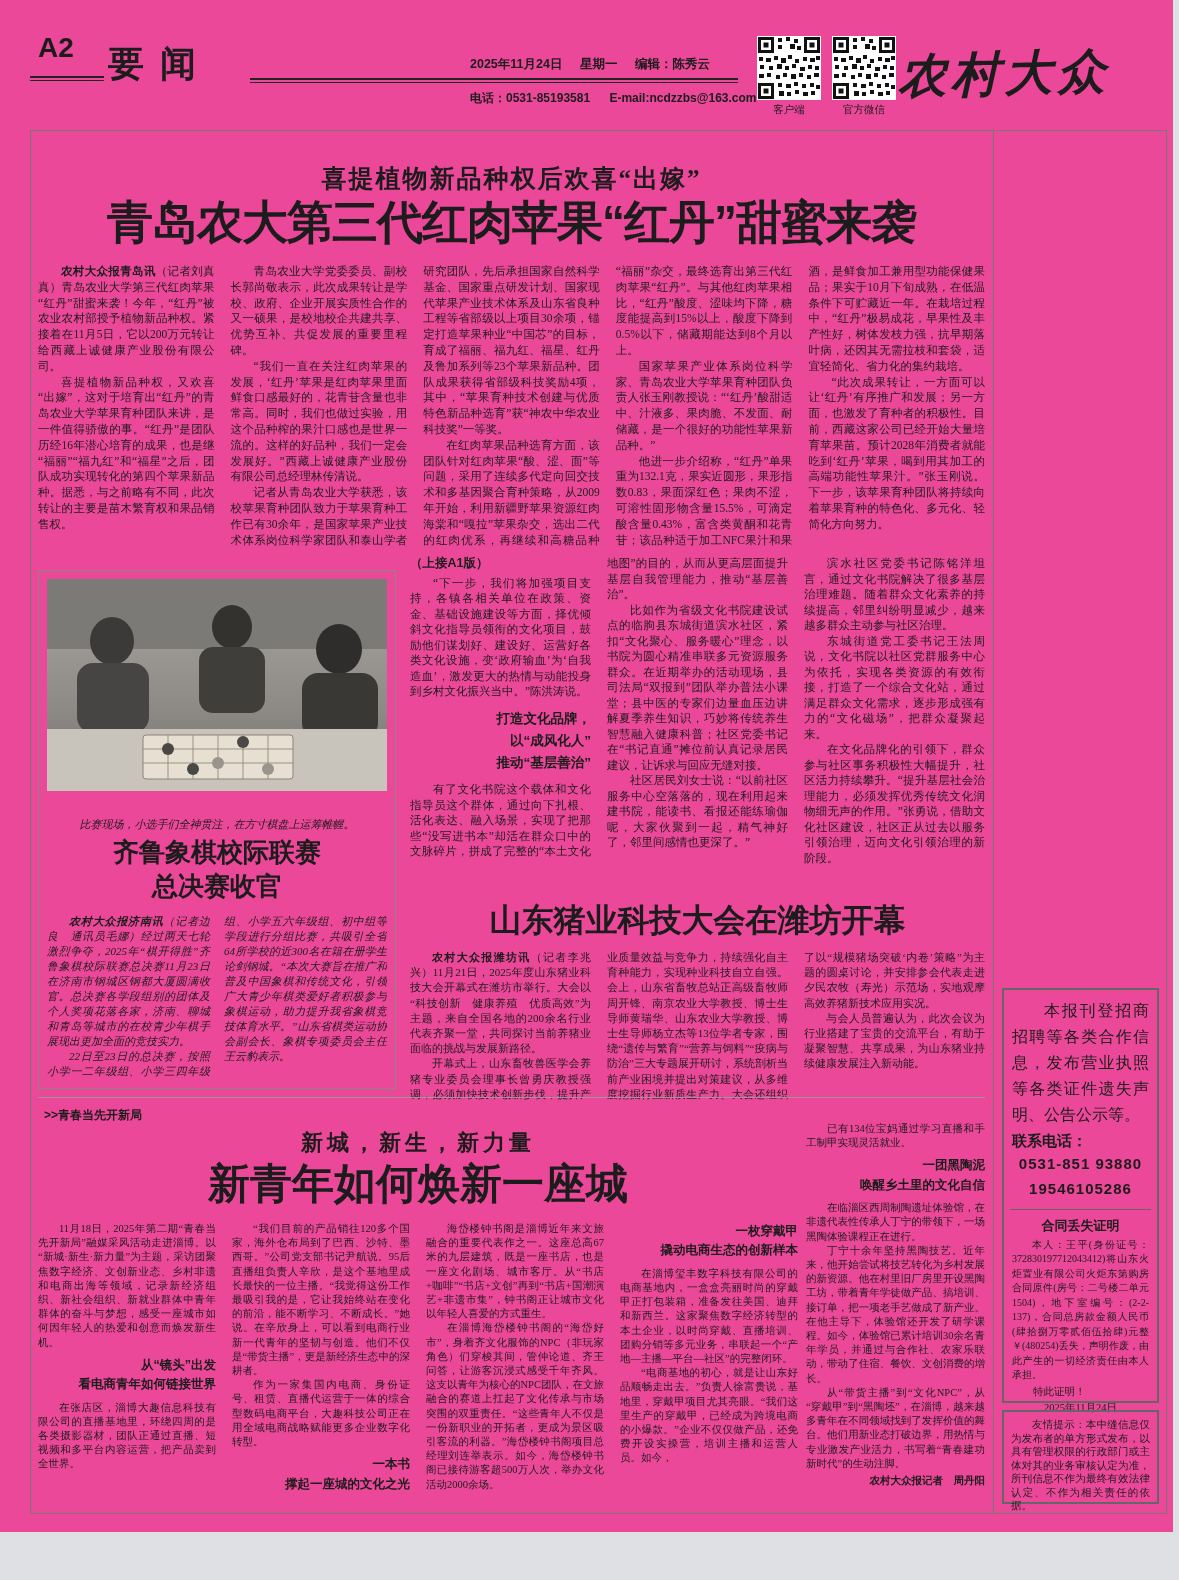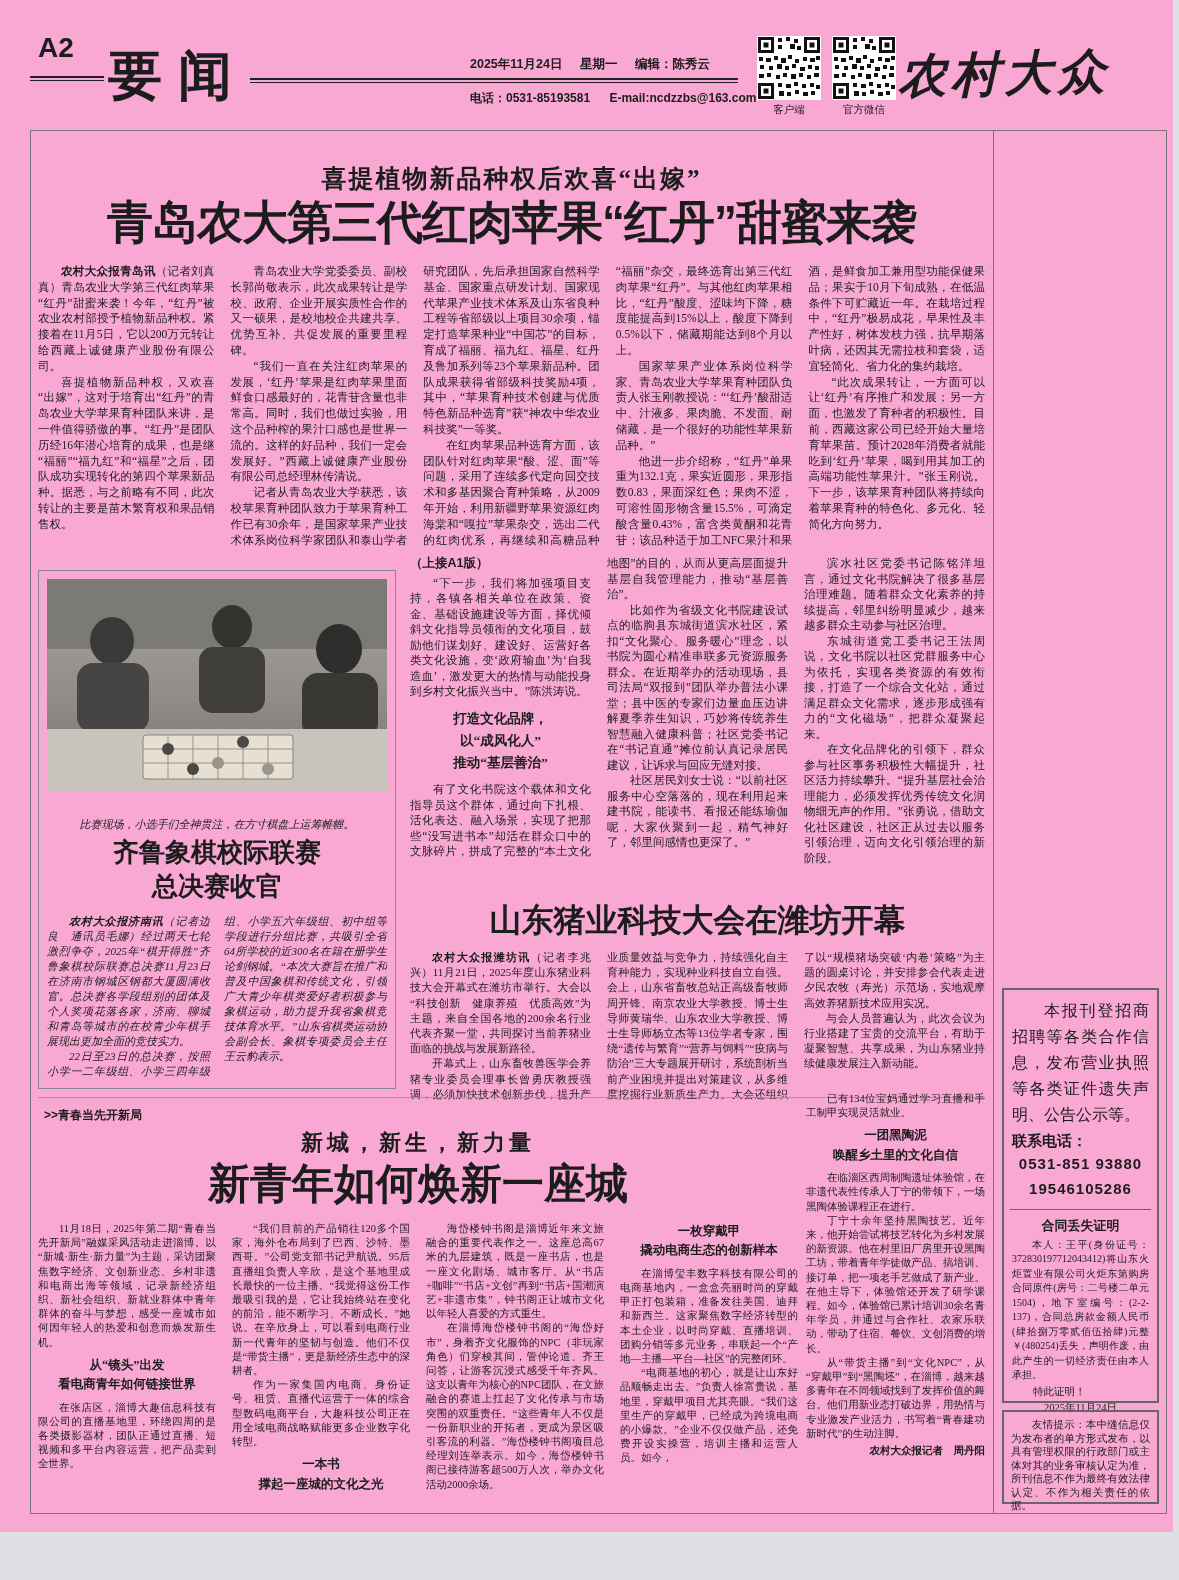--- a/index.html
+++ b/index.html
@@ -1,44 +1,44 @@
 <!DOCTYPE html>
 <html lang="zh"><head>
 <meta charset="utf-8">
 <style>
   :root{ --ink:#1c1c1c; --rule:#777; }
   *{box-sizing:border-box; margin:0; padding:0;}
   html,body{width:1179px; height:1580px;}
   body{background:#dfe0e3; font-family:"Liberation Serif","DejaVu Serif",serif; color:var(--ink);}
-  .page{position:absolute; left:0; top:0; width:1173px; height:1532px; background:#f9a8d4; overflow:hidden;}
+  .page{position:absolute; left:0; top:0; width:1173px; height:1532px; background:#ec4899; overflow:hidden;}
 
   
   .a2{position:absolute; left:38px; top:32px; font-family:"Liberation Sans","DejaVu Sans",sans-serif; font-weight:bold; font-size:28px;}
   .a2rule{position:absolute; left:30px; top:76px; width:74px; height:5px; border-top:2px solid #222; border-bottom:1px solid #222;}
-  .sect{position:absolute; left:108px; top:40px; font-family:"Liberation Sans","DejaVu Sans",sans-serif; font-weight:bold; font-size:54px; letter-spacing:16px; white-space:nowrap;}
+  .sect{position:absolute; left:108px; top:40px; font-family:"Liberation Sans","DejaVu Sans",sans-serif; font-weight:bold; font-size:36px; letter-spacing:16px; white-space:nowrap;}
   .longrule{position:absolute; left:250px; top:78px; width:488px; height:5px; border-top:2px solid #222; border-bottom:1px solid #222;}
   .info1{position:absolute; left:470px; top:56px; width:280px; font-size:12.5px; font-weight:bold; font-family:"Liberation Sans","DejaVu Sans",sans-serif; white-space:nowrap;}
   .info1 span{margin-right:14px;}
   .info2{position:absolute; left:470px; top:90px; width:300px; font-size:12px; font-weight:bold; font-family:"Liberation Sans","DejaVu Sans",sans-serif; white-space:nowrap;}
   .info2 span{margin-right:16px;}
   .qr{position:absolute; width:64px; height:64px;}
   .qr1{left:757px; top:36px;} .qr2{left:832px; top:36px;}
   .qrlab{position:absolute; top:103px; width:64px; text-align:center; font-size:10.5px;}
   .qrlab1{left:757px;} .qrlab2{left:832px;}
   .masthead{position:absolute; left:898px; top:42px; font-size:48px; font-weight:bold; font-style:italic; letter-spacing:5px; transform:rotate(-1.5deg); white-space:nowrap;}
 
   
   .frame{position:absolute; left:30px; top:130px; width:1137px; height:1384px; border:1px solid var(--rule);}
   .vline{position:absolute; left:993px; top:130px; width:0; height:1384px; border-left:1px solid var(--rule);}
 
   
   p.t{ text-align:justify; text-indent:2em; }
   .lead{font-weight:bold;}
   .cols{column-fill:balance; overflow:hidden;}
-  .subhead{font-family:Liberation Serif, serif; font-weight:bold; text-align:center; text-indent:0;}
+  .subhead{font-family:Liberation Sans, sans-serif; font-weight:bold; text-align:right; text-indent:0;}
 
   
   .apple-kicker{position:absolute; left:38px; top:162px; width:947px; text-align:center; font-size:25px; font-weight:600; letter-spacing:2px;}
   .apple-head{position:absolute; left:38px; top:192px; width:947px; text-align:center; font-family:"Liberation Sans","DejaVu Sans",sans-serif; font-weight:900; font-size:46px; letter-spacing:-1px; white-space:nowrap;}
   .apple-body{position:absolute; left:38px; top:264px; width:947px; height:300px; columns:5; column-gap:16px; font-size:11.5px; line-height:15.8px;}
 
   
   .chessbox{position:absolute; left:38px; top:570px; width:358px; height:519px; border:1px solid #888; padding:8px;}
   .chess-caption{margin-top:22px; text-align:center; font-style:italic; font-size:11px;}
   .chess-head{margin-top:4px; text-align:center; font-weight:bold; font-size:26px; line-height:1.3;}
@@ -53,21 +53,21 @@
   .pig-head{position:absolute; left:410px; top:899px; width:575px; text-align:center; font-weight:bold; font-size:32px; white-space:nowrap;}
   .pig-body{position:absolute; left:410px; top:950px; width:575px; height:170px; columns:3; column-gap:16px; font-size:11px; line-height:15.2px;}
 
   
   .youth-div{position:absolute; left:38px; top:1097px; width:947px; border-top:1px solid #999;}
   .youth-tag{position:absolute; left:44px; top:1107px; font-family:"Liberation Sans","DejaVu Sans",sans-serif; font-weight:bold; font-size:12px;}
   .youth-kicker{position:absolute; left:38px; top:1128px; width:760px; text-align:center; font-size:22px; font-weight:600; letter-spacing:4px;}
   .youth-head{position:absolute; left:38px; top:1156px; width:760px; text-align:center; font-family:"Liberation Sans","DejaVu Sans",sans-serif; font-weight:900; font-size:42px; white-space:nowrap;}
   .youth-main{position:absolute; left:38px; top:1222px; width:760px; height:292px; columns:4; column-gap:16px; font-size:10.5px; line-height:14.2px;}
   .youth-main .subhead, .youth-c5 .subhead{font-size:12.5px; line-height:1.55; margin:6px 0;}
-  .youth-c5{position:absolute; left:806px; top:1092px; width:179px; height:392px; font-size:10.5px; line-height:14.2px; overflow:hidden;}
+  .youth-c5{position:absolute; left:806px; top:1122px; width:179px; height:392px; font-size:10.5px; line-height:14.2px; overflow:hidden;}
   .noindent{text-indent:0;}
   .byline{text-align:right; font-weight:bold; font-family:"Liberation Sans","DejaVu Sans",sans-serif; margin-top:2px;}
 
   
   .railA{position:absolute; left:1002px; top:988px; width:157px; height:415px; border:2px solid #666; padding:8px 8px;}
   .ad{font-size:16px; line-height:1.62; text-align:justify; text-indent:2em;}
   .contact{font-size:15px; font-weight:bold; margin-top:4px;}
   .phone{font-family:"Liberation Sans","DejaVu Sans",sans-serif; font-weight:bold; font-size:15px; letter-spacing:1px; text-align:center; line-height:1.7;}
   .railsep{border-top:1px solid #666; margin:7px -2px;}
   .ct-title{text-align:center; font-weight:bold; font-size:13px; margin-bottom:3px;}

